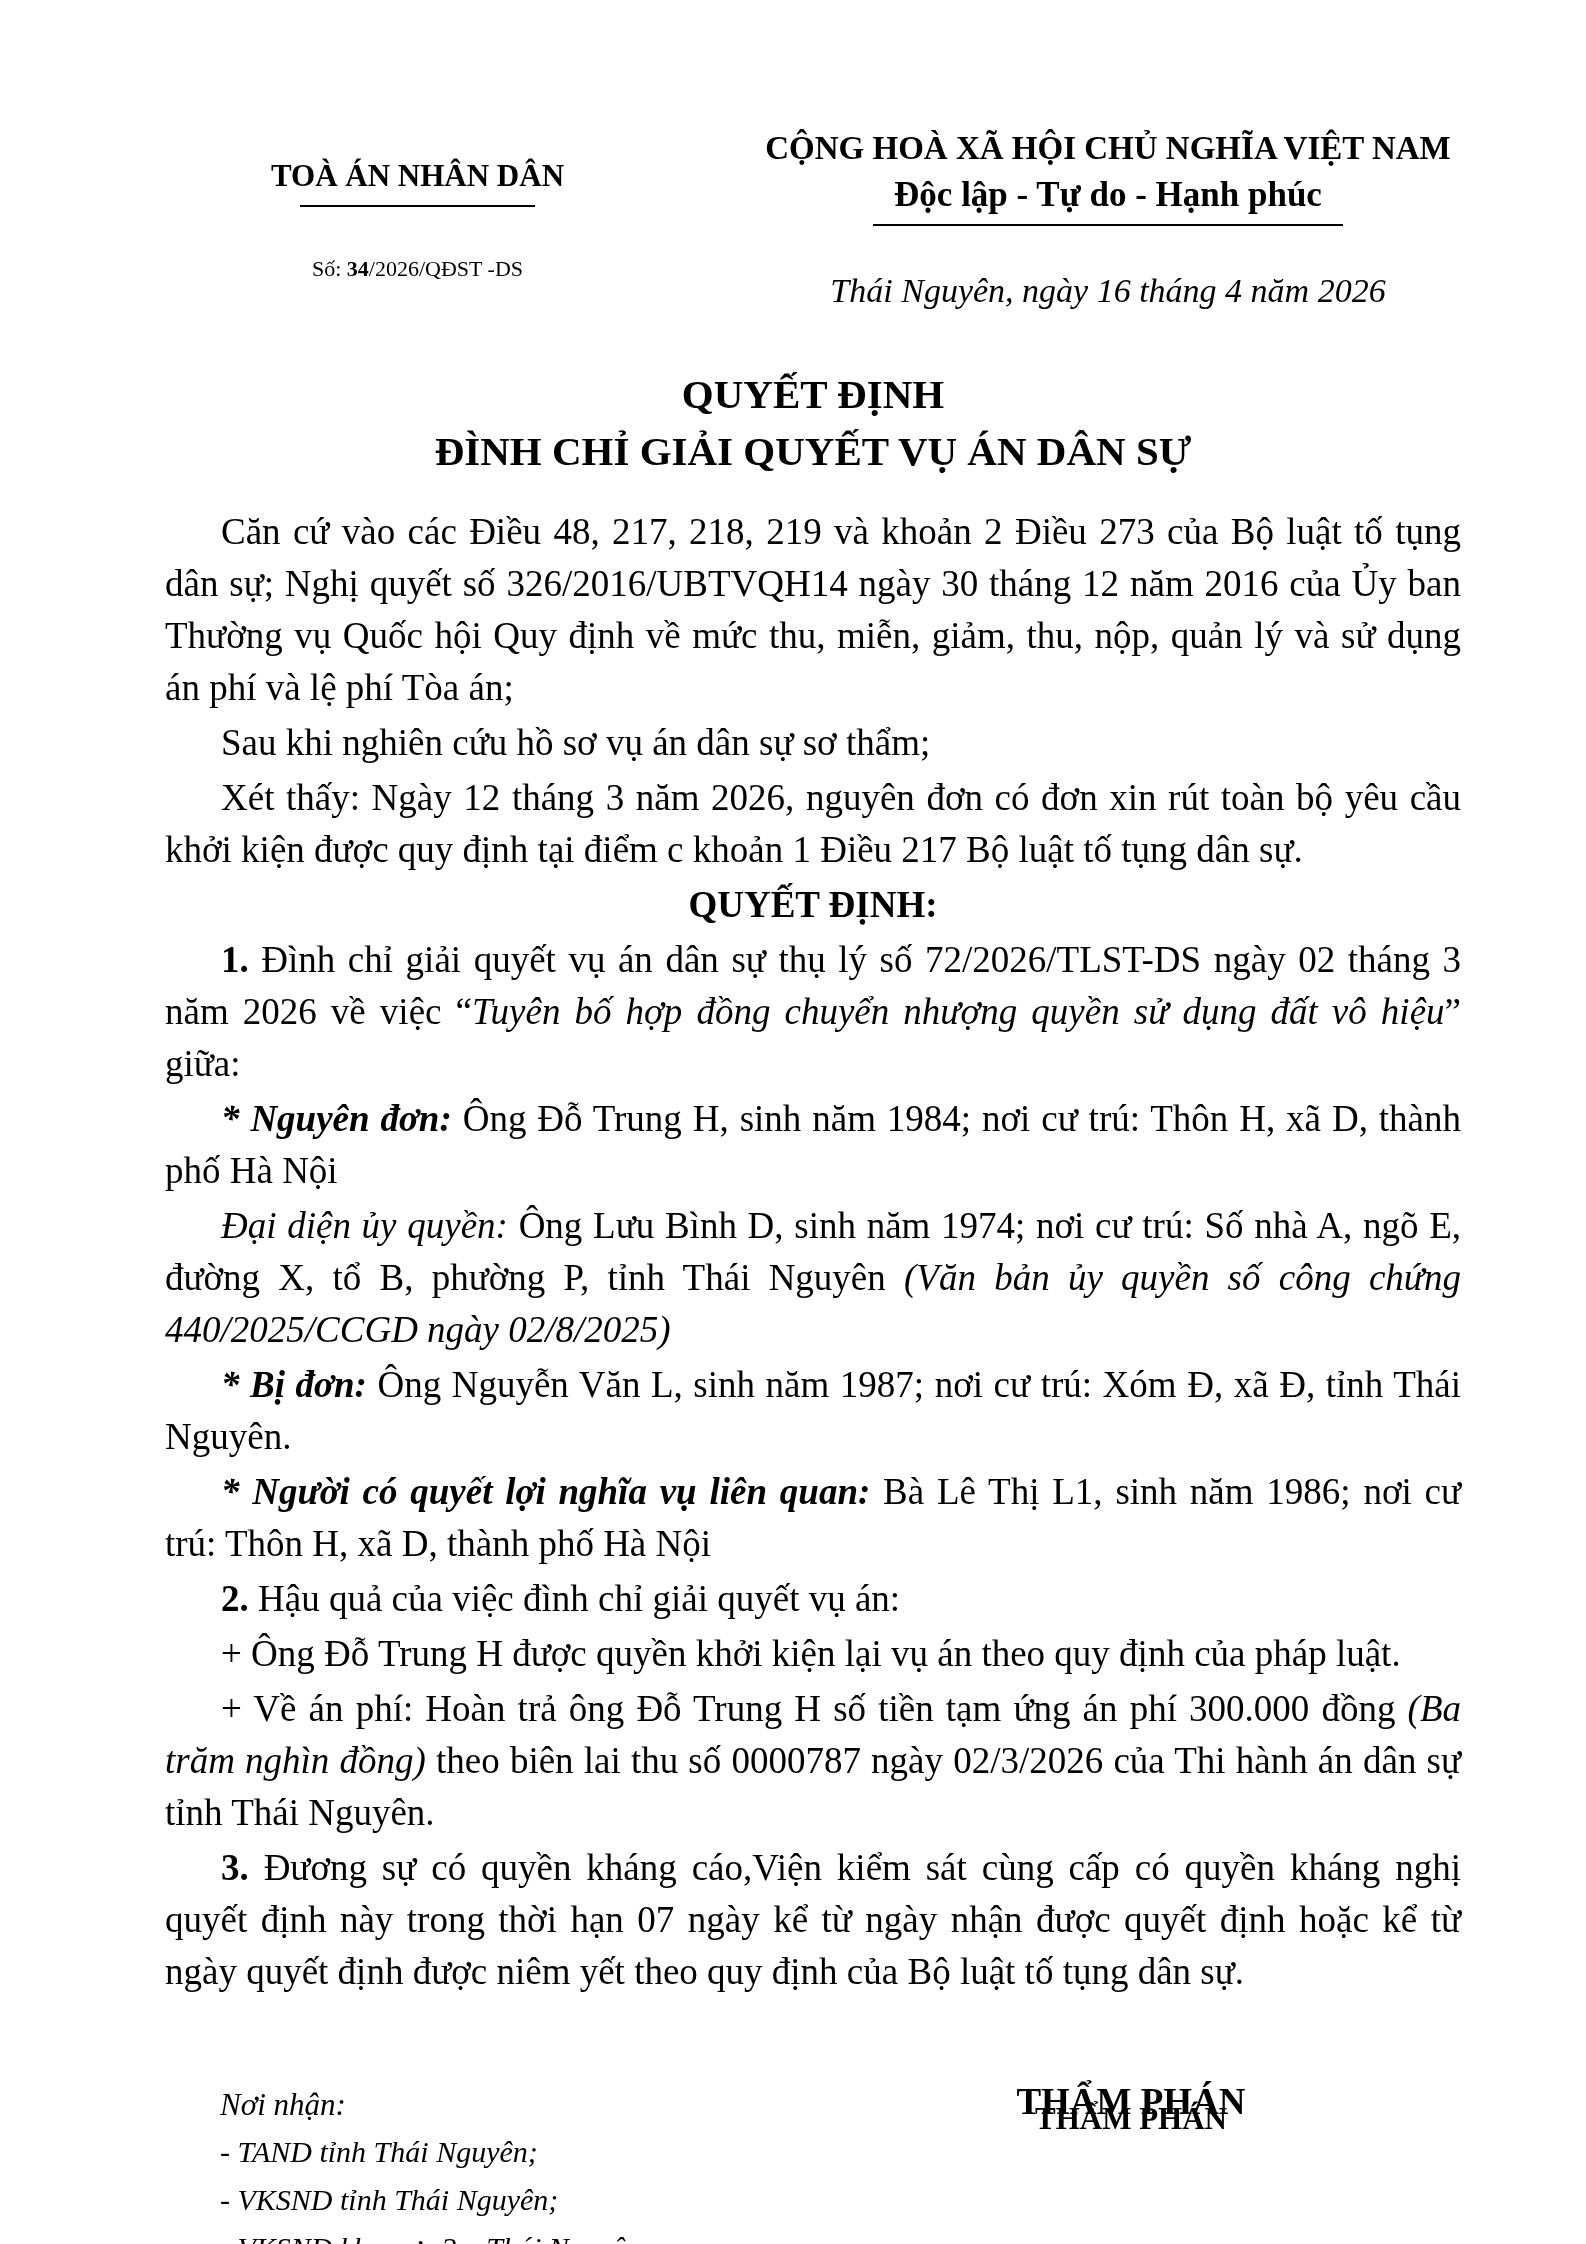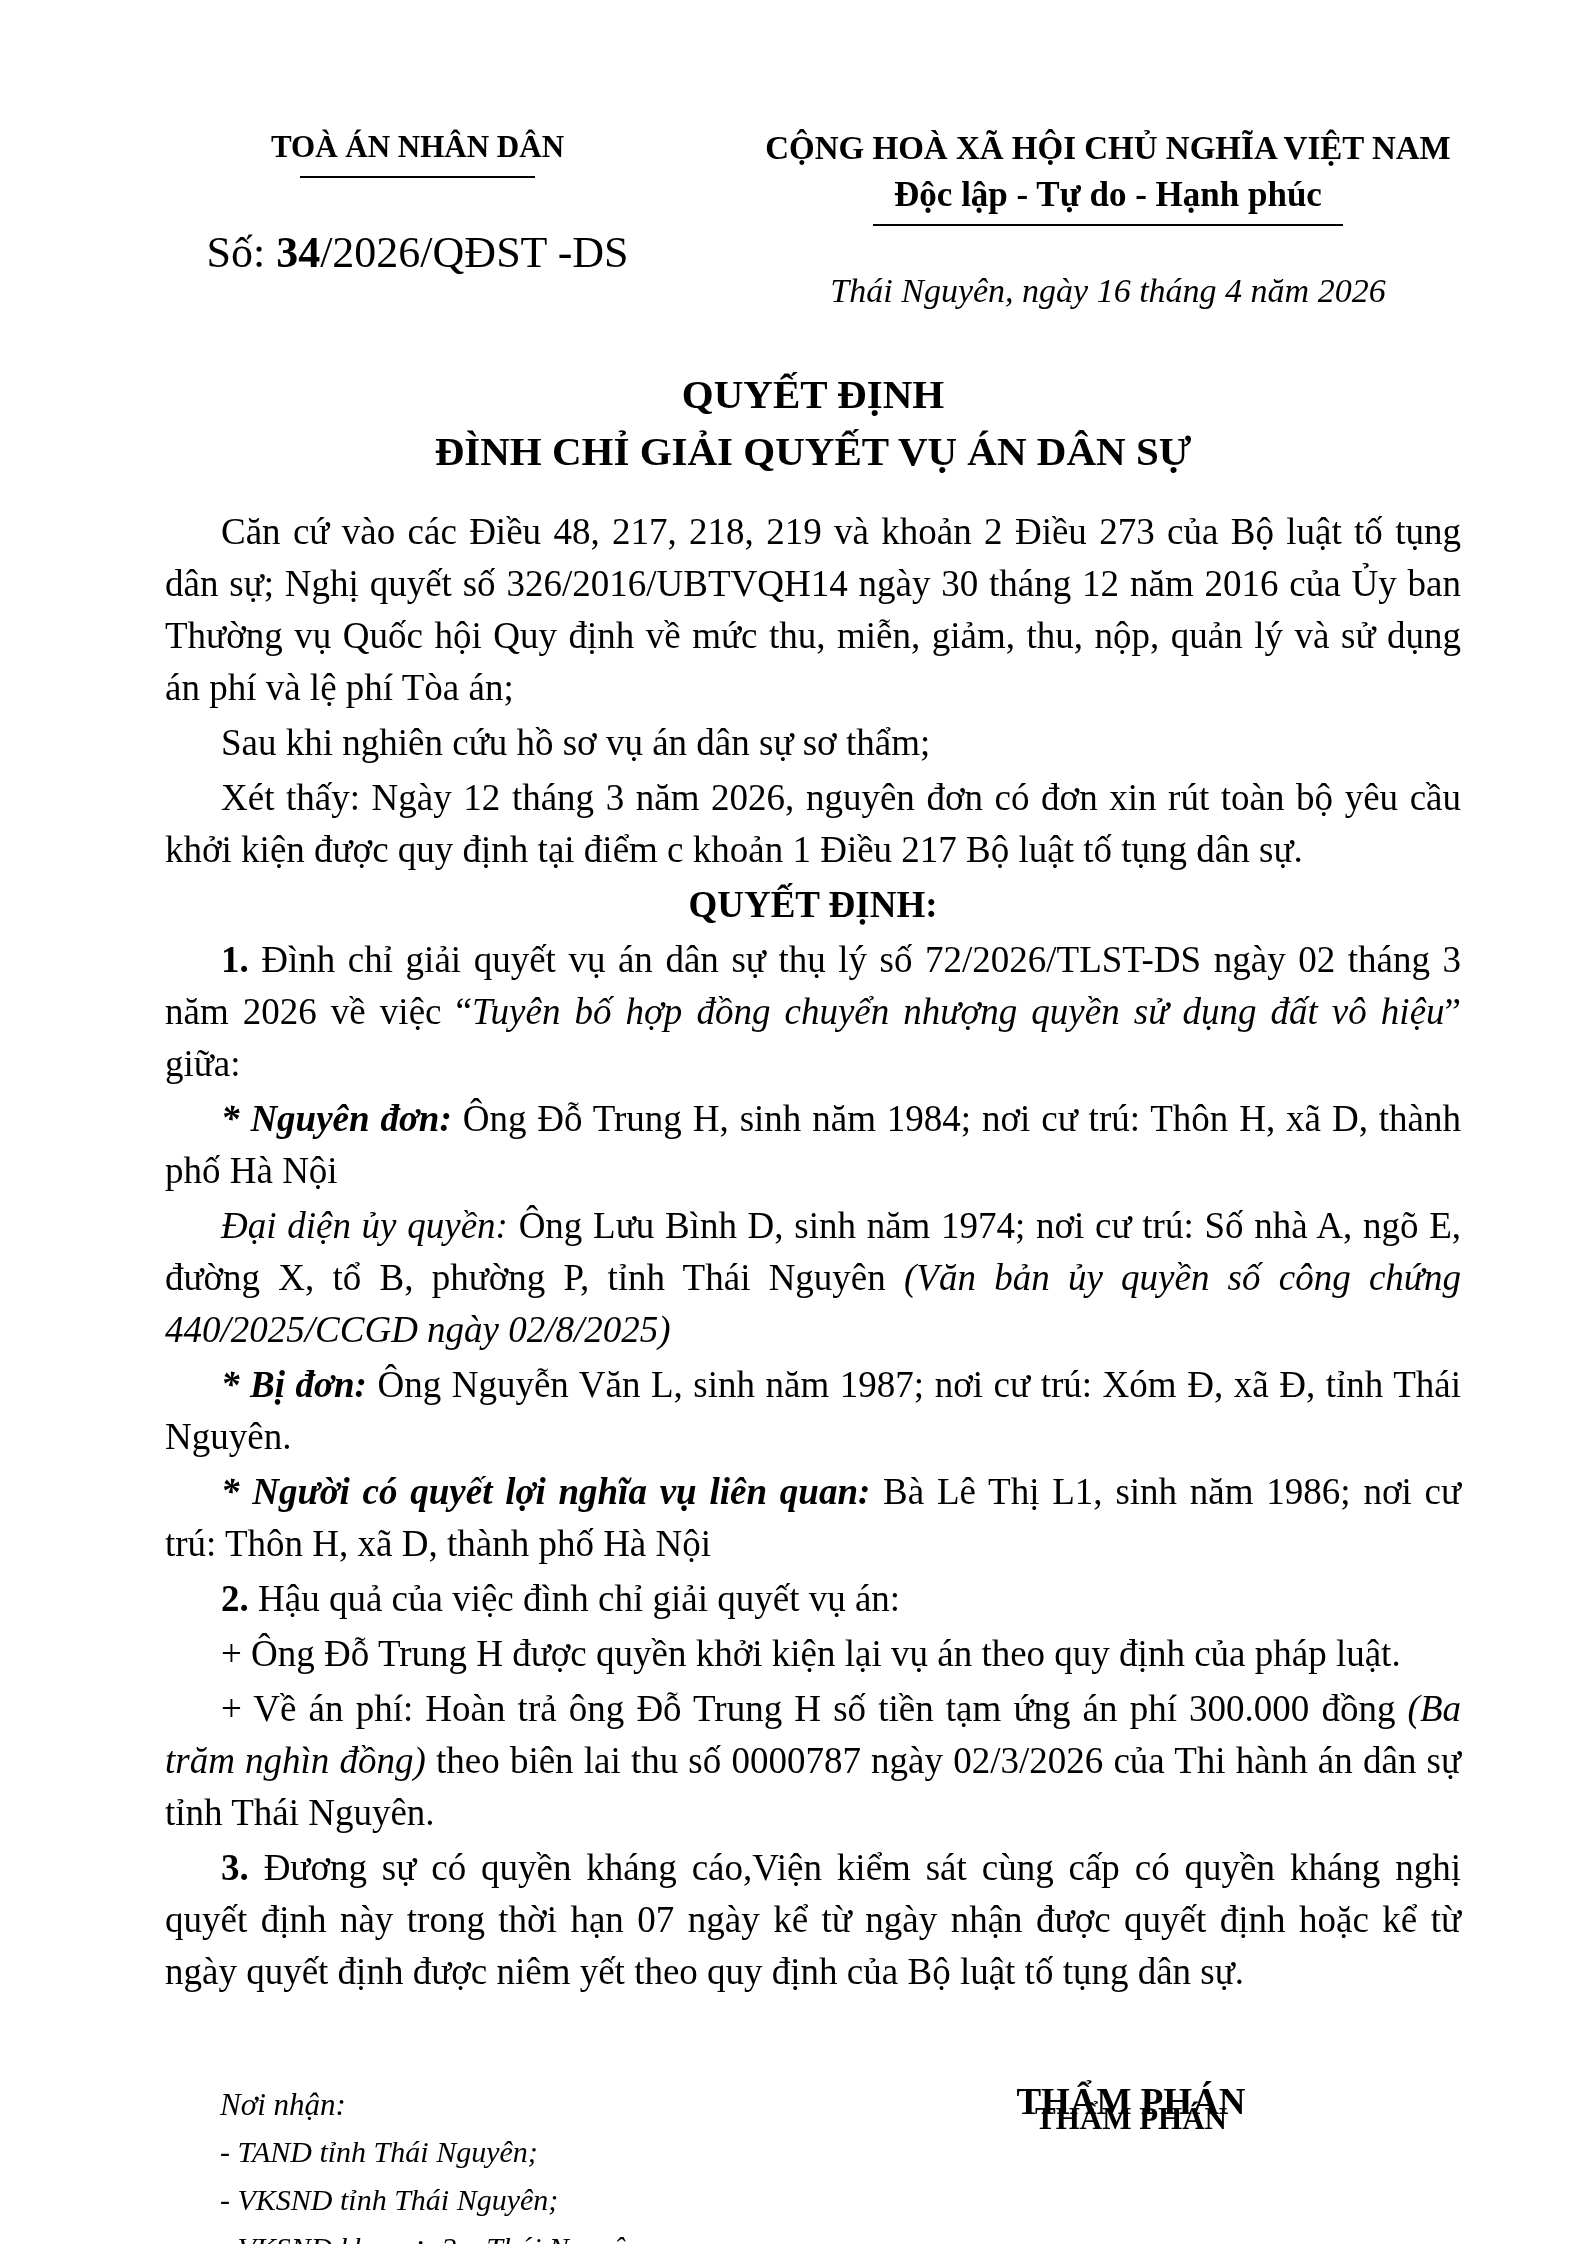--- a/index.html
+++ b/index.html
@@ -17,21 +17,21 @@
     color: #000000;
     font-family: "Liberation Serif", "DejaVu Serif", serif;
     box-sizing: border-box;
     padding: 126px 125px 0 165px;
     overflow: hidden;
   }
 
   
   .header {
     display: flex;
-    align-items: flex-start;
+    align-items: center;
   }
   .header-left {
     width: 505px;
     text-align: center;
     flex: none;
   }
   .header-left .court-line1 {
     font-size: 31px;
     font-weight: 700;
     line-height: 42px;
@@ -41,21 +41,21 @@
     font-weight: 700;
     line-height: 44px;
   }
   .rule-left {
     width: 235px;
     border-top: 2px solid #000;
     margin: 8px auto 0;
   }
   .so-line {
     margin-top: 49px;
-    font-size: 44px;
+    font-size: 22px;
   }
   .header-right {
     flex: 1;
     padding-left: 85px;
     text-align: center;
   }
   .header-right .nat-line1 {
     font-size: 33px;
     font-weight: 700;
     line-height: 44px;

